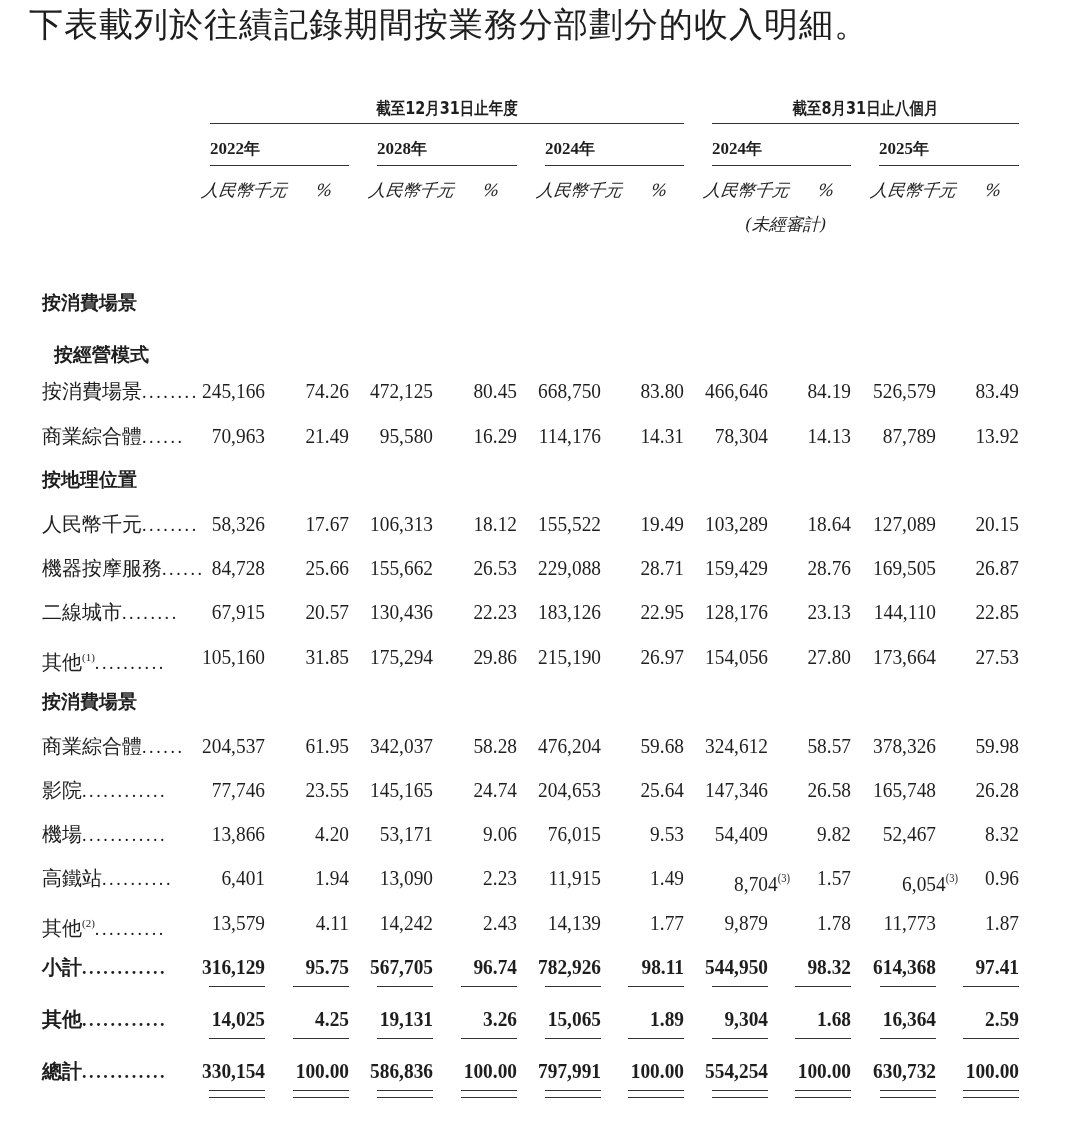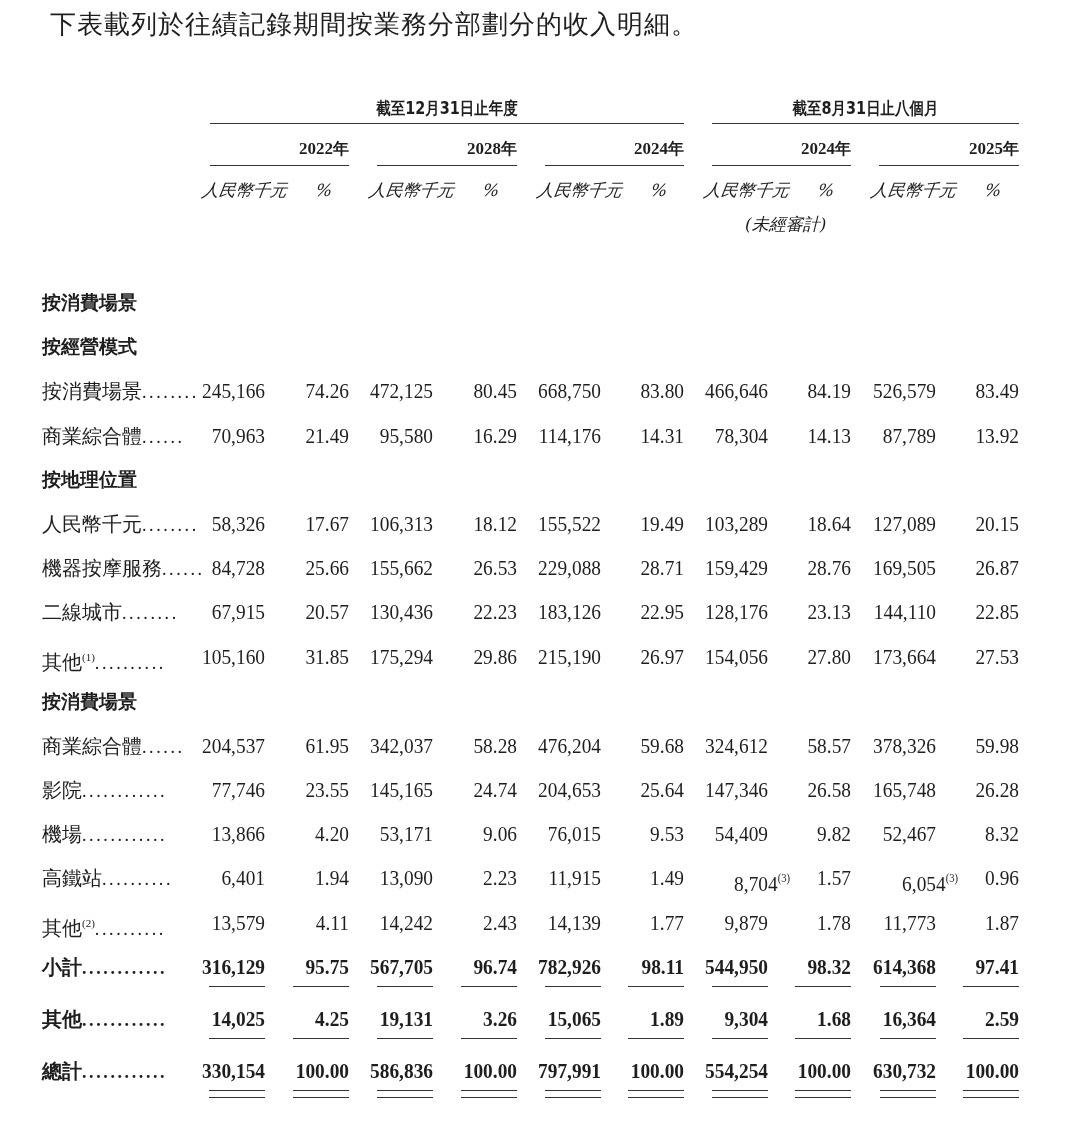--- a/index.html
+++ b/index.html
@@ -2,33 +2,33 @@
 <html><head>
 <meta charset="utf-8">
 <style>
   html, body { margin: 0; padding: 0; background: #ffffff; }
   body {
     width: 1080px; height: 1122px; position: relative; overflow: hidden;
     font-family: "Liberation Serif", "DejaVu Serif", serif;
     color: #1e1e1e;
   }
   .intro {
-    position: absolute; left: 50px; top: 6px;
-    font-size: 26px; letter-spacing: 1px; line-height: 36px;
+    position: absolute; left: 29px; top: 6px;
+    font-size: 34px; letter-spacing: 1px; line-height: 36px;
     font-family: "DejaVu Serif", "Liberation Serif", serif;
   }
   .grp-title {
     position: absolute; top: 96px; height: 24px; text-align: center;
     font-size: 17px; font-weight: bold; line-height: 24px;
     font-family: "DejaVu Sans", "Liberation Sans", sans-serif;
     transform: scaleX(0.85);
   }
   .rule { position: absolute; height: 0; border-top: 1.6px solid #333; }
   .year {
-    position: absolute; top: 138px; height: 22px; text-align: right;
+    position: absolute; top: 138px; height: 22px; text-align: left;
     font-size: 17px; font-weight: bold; line-height: 22px;
     font-family: "Liberation Serif", serif;
   }
   .year .yr-cjk { font-family: "DejaVu Sans", sans-serif; font-size: 16px; }
   .unit {
     position: absolute; top: 178px; font-style: italic; font-size: 17px; line-height: 24px;
     font-family: "DejaVu Serif", serif; transform: skewX(-8deg);
     white-space: nowrap;
   }
   .unit-sub {
@@ -81,21 +81,21 @@
 <div class="unit" style="left:483px;">%</div>
 <div class="unit" style="left:537px;">人民幣千元</div>
 <div class="unit" style="left:651px;">%</div>
 <div class="unit" style="left:704px;">人民幣千元</div>
 <div class="unit" style="left:818px;">%</div>
 <div class="unit-sub" style="left:745px;">(未經審計)</div>
 <div class="unit" style="left:871px;">人民幣千元</div>
 <div class="unit" style="left:985px;">%</div>
 
 <div class="section" style="top:288px;">按消費場景</div>
-<div class="section" style="top:332px;">按經營模式</div>
+<div class="section" style="top:340px;margin-left:12px;">按經營模式</div>
 <div class="section" style="top:465px;">按地理位置</div>
 <div class="section" style="top:687px;">按消費場景</div>
 
 <div id="rows-host">
     <div class="row-label" style="top: 377px;"><span>按消費場景</span><span class="dots">........</span></div>
     <div class="cell" style="top: 377px; left: 125px; width: 140px;"><span>245,166</span></div>
     <div class="cell" style="top: 377px; left: 209px; width: 140px;"><span>74.26</span></div>
     <div class="cell" style="top: 377px; left: 293px; width: 140px;"><span>472,125</span></div>
     <div class="cell" style="top: 377px; left: 377px; width: 140px;"><span>80.45</span></div>
     <div class="cell" style="top: 377px; left: 461px; width: 140px;"><span>668,750</span></div>

